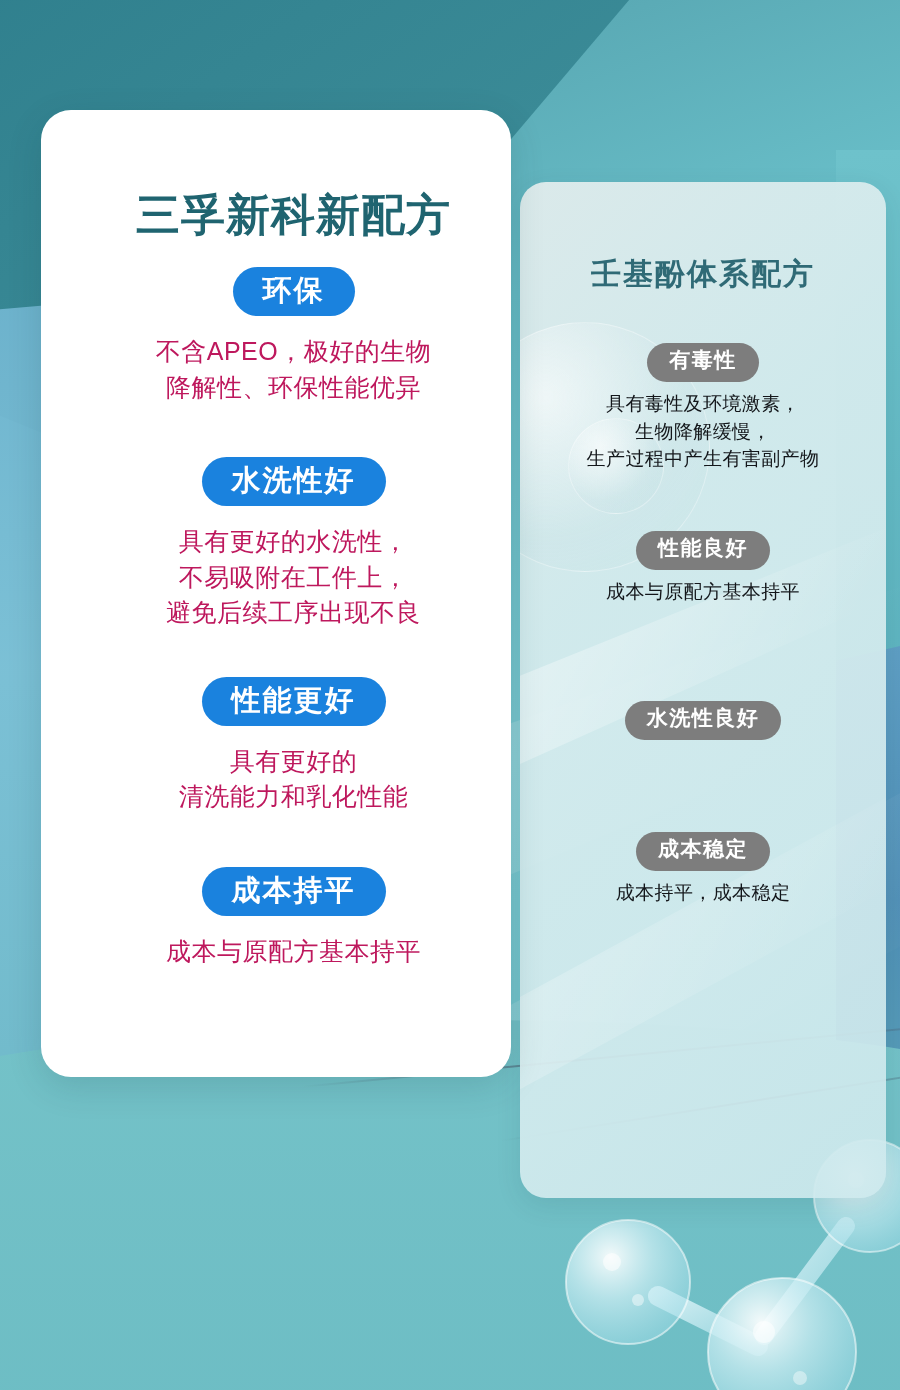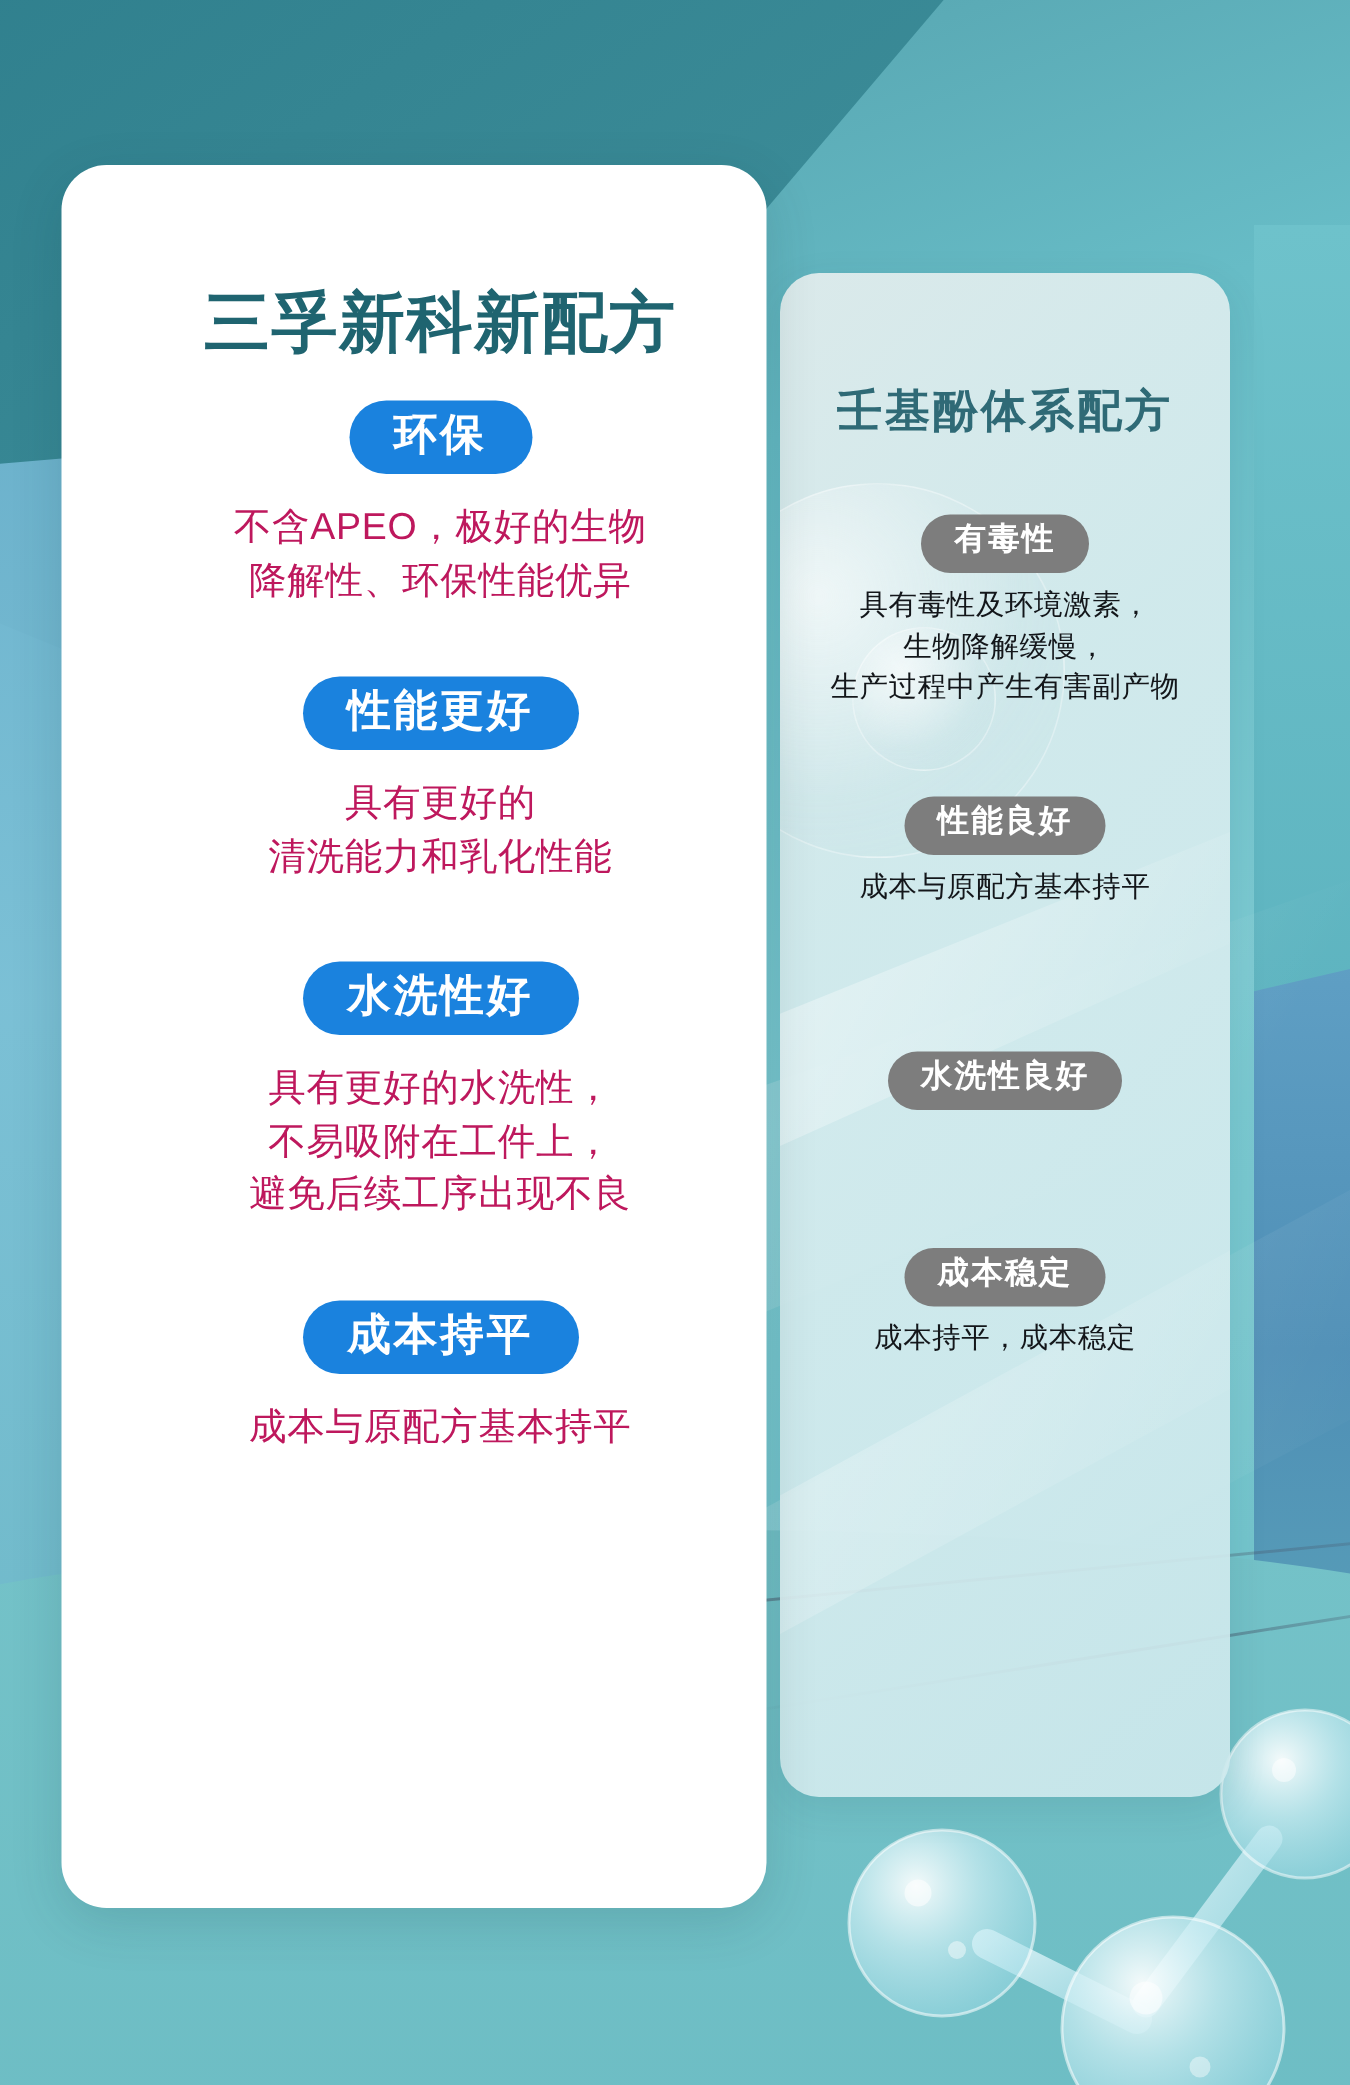--- a/index.html
+++ b/index.html
@@ -68,21 +68,21 @@
     left:500px; top:1140px; width:460px; height:2px;
     background:linear-gradient(90deg,rgba(90,90,110,0) 0%,rgba(60,65,88,.5) 55%,rgba(60,65,88,.15) 100%);
     transform:rotate(-9deg); transform-origin:left center;
   }
 
   
   .molecule { position:absolute; right:-30px; bottom:-40px; width:380px; height:330px; }
 
   
   #left-card {
-    position:absolute; left:41px; top:110px; width:470px; height:1162px;
+    position:absolute; left:41px; top:110px; width:470px; height:967px;
     background:#ffffff; border-radius:30px;
     box-shadow:0 10px 34px rgba(20,60,70,.16);
     z-index:6;
     padding-left:35px;
   }
   #left-card .card-title {
     text-align:center; color:#1f6470;
     font-size:44px; font-weight:bold; letter-spacing:1px;
     margin-top:76px;
   }
@@ -94,21 +94,21 @@
     padding:9px 30px 11px; border-radius:26px; line-height:1;
   }
   .desc {
     margin-top:18px; color:#be185d;
     font-size:25px; line-height:1.42; letter-spacing:.5px;
     white-space:pre-line;
   }
 
   
   #right-panel {
-    position:absolute; left:520px; top:182px; width:300px; height:1016px;
+    position:absolute; left:520px; top:182px; width:366px; height:1016px;
     background:linear-gradient(135deg,rgba(229,238,238,.92) 0%,rgba(215,236,238,.93) 35%,rgba(211,235,238,.92) 70%,rgba(206,233,237,.9) 100%);
     border-radius:26px;
     box-shadow:0 8px 26px rgba(20,60,70,.10);
     overflow:hidden;
     z-index:4;
   }
   
   .panel-bubble {
     position:absolute; border-radius:50%;
     background:radial-gradient(circle at 34% 30%,rgba(255,255,255,.6),rgba(200,226,230,.18) 58%,rgba(180,214,220,.08) 100%);
@@ -218,30 +218,30 @@
 
 <section id="left-card">
   <h1 class="card-title">三孚新科新配方</h1>
 
   <div class="block" style="margin-top:22px;">
     <span class="pill">环保</span>
     <p class="desc">不含APEO，极好的生物
 降解性、环保性能优异</p>
   </div>
 
-  <div class="block" style="margin-top:46px;">
-    <span class="pill">性能更好</span>
-    <p class="desc">具有更好的
-清洗能力和乳化性能</p>
-  </div>
-
   <div class="block" style="margin-top:52px;">
     <span class="pill">水洗性好</span>
     <p class="desc">具有更好的水洗性，
 不易吸附在工件上，
 避免后续工序出现不良</p>
   </div>
 
+  <div class="block" style="margin-top:46px;">
+    <span class="pill">性能更好</span>
+    <p class="desc">具有更好的
+清洗能力和乳化性能</p>
+  </div>
+
   <div class="block" style="margin-top:52px;">
     <span class="pill">成本持平</span>
     <p class="desc">成本与原配方基本持平</p>
   </div>
 </section>
 
 </body></html>

